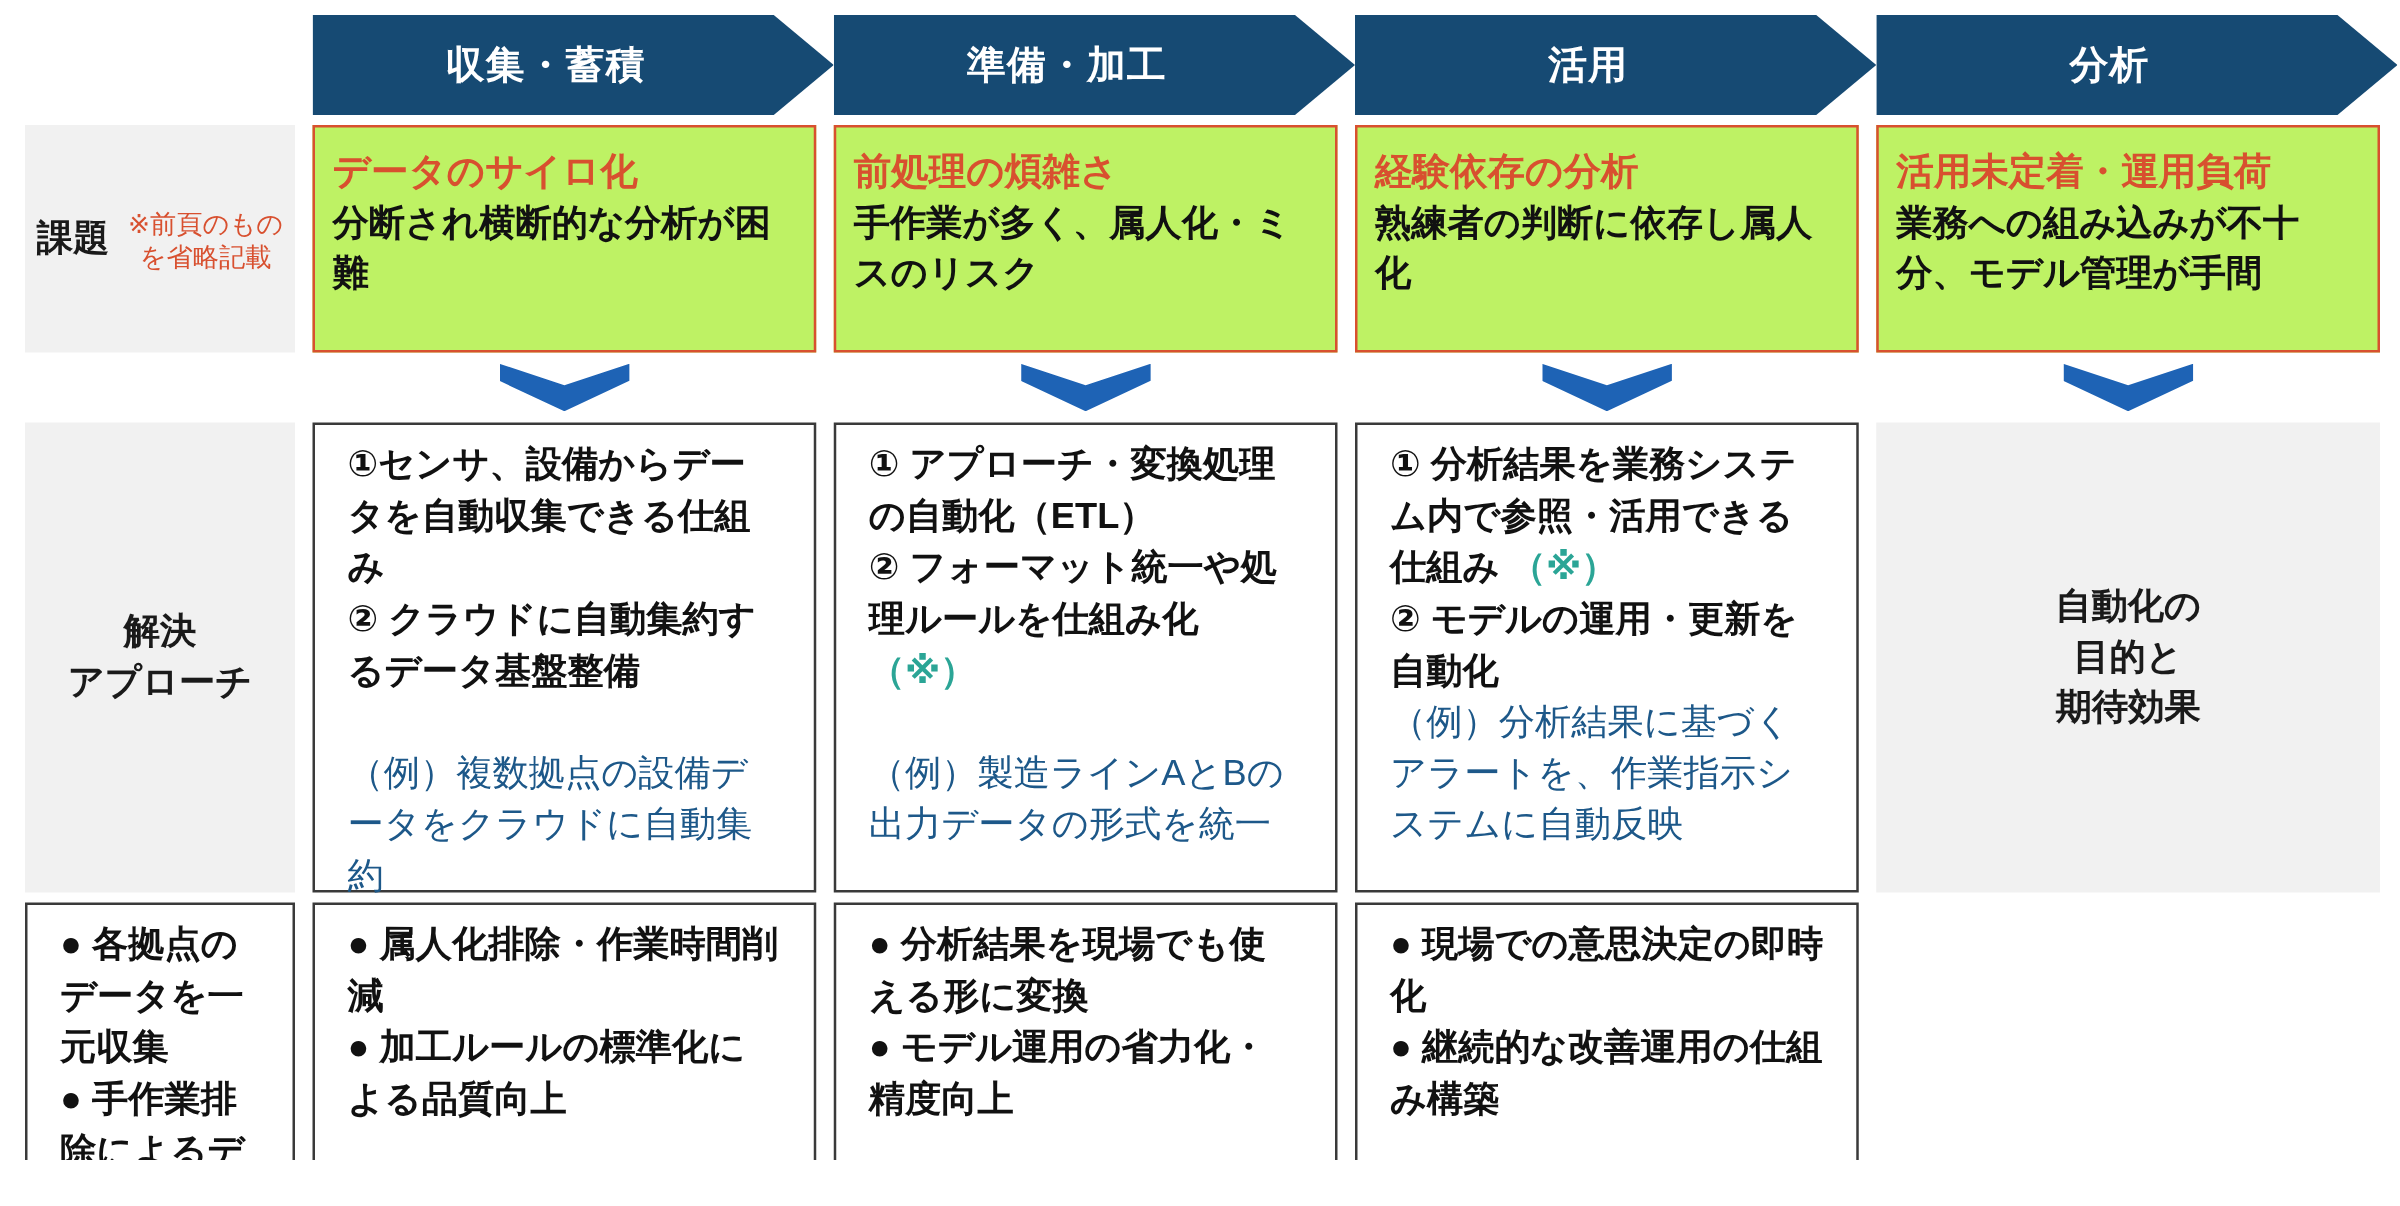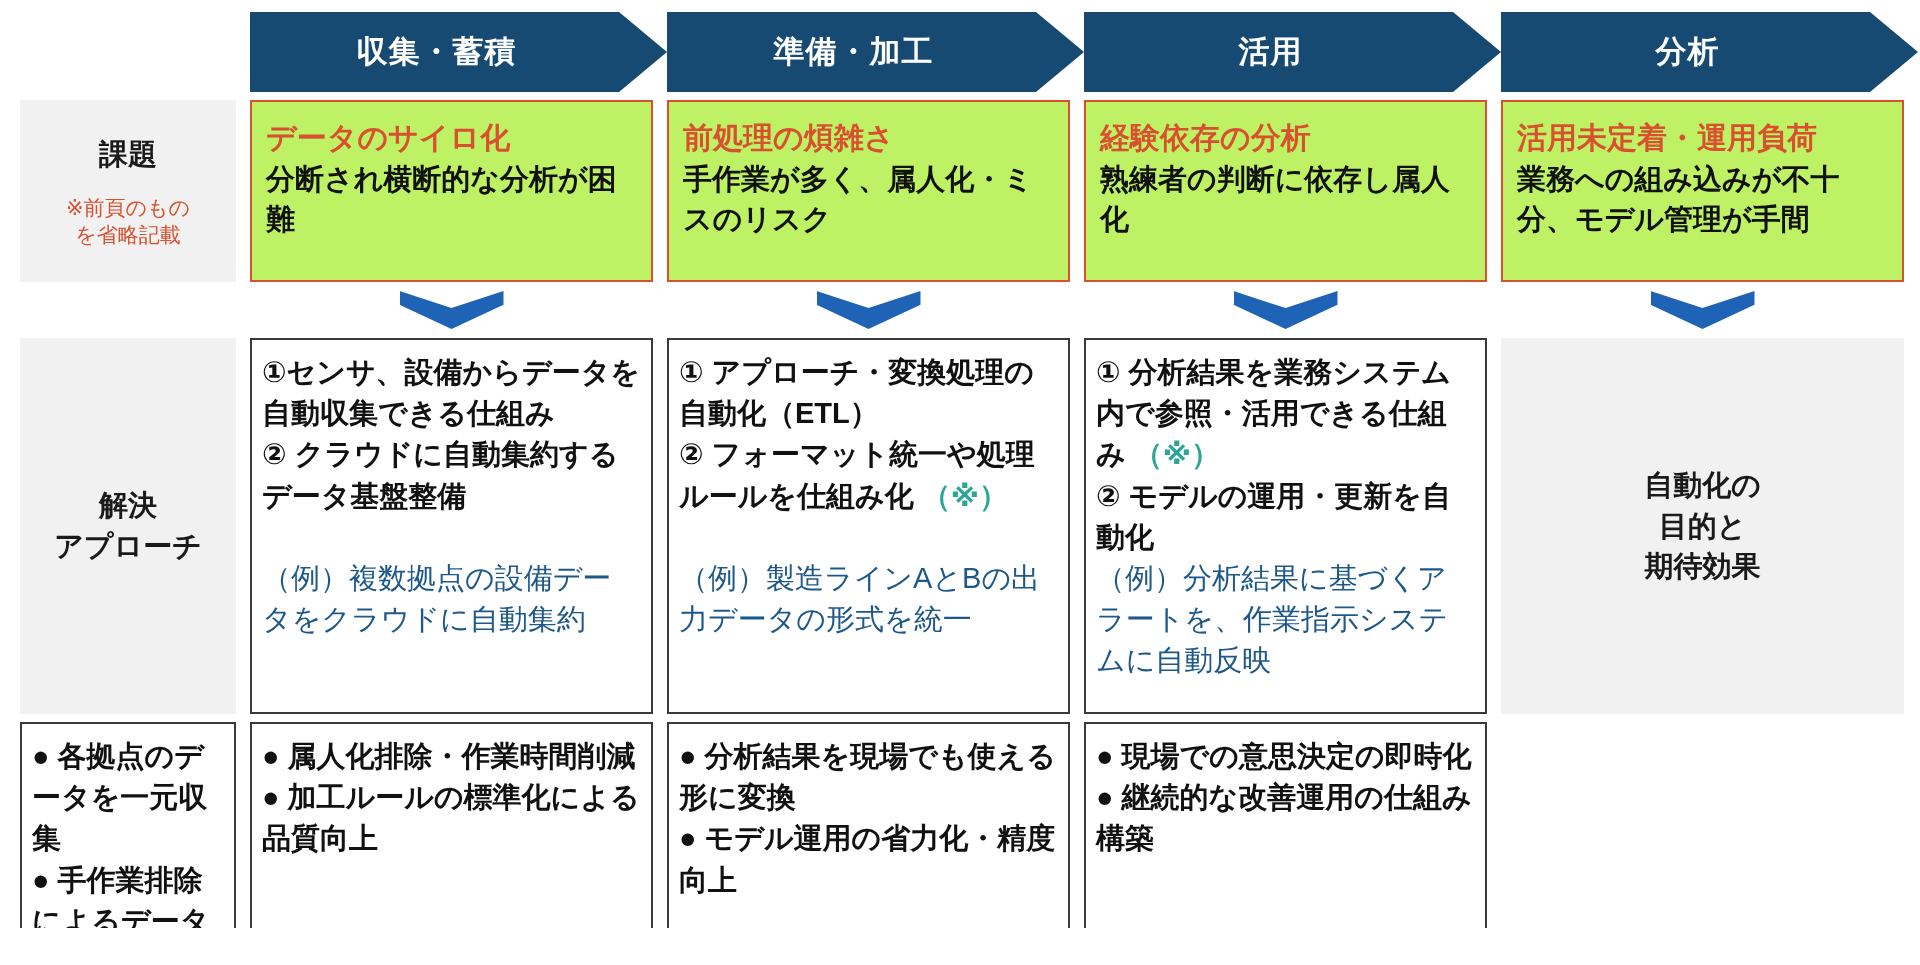--- a/index.html
+++ b/index.html
@@ -33,21 +33,21 @@
     justify-content: center;
     padding-right: 44px;
     margin-right: -14px;
     clip-path: polygon(0 0, calc(100% - 48px) 0, 100% 50%, calc(100% - 48px) 100%, 0 100%);
     letter-spacing: 1px;
   }
   
   .row-label {
     background: var(--label-bg, #f1f1f1);
     display: flex;
-    flex-direction: column;
+    flex-direction: row;
     align-items: center;
     justify-content: center;
     text-align: center;
     font-weight: bold;
     font-size: 29px;
     line-height: 1.4;
     color: #1a1a1a;
     white-space: pre-wrap;
     gap: 15px;
   }
@@ -87,21 +87,21 @@
   .down-arrow {
     width: 104px;
     height: 38px;
     background: var(--arrow-blue, #1e63b5);
     clip-path: polygon(0 0, 50% 45%, 100% 0, 100% 36%, 50% 100%, 0 36%);
   }
   
   .card {
     background: #ffffff;
     border: 2px solid #3a3a3a;
-    padding: 12px 10px;
+    padding: 12px 26px;
     font-size: 29px;
     line-height: 1.42;
     white-space: pre-wrap;
     color: #111111;
   }
   .approach-card { font-weight: bold; }
   .approach-card .seg-teal { color: var(--teal, #2ba596); }
   .approach-card .seg-navy { color: var(--example-navy, #1d5889); font-weight: normal; }
   .effects-card { font-weight: bold; }
   .spacer { background: transparent; }

